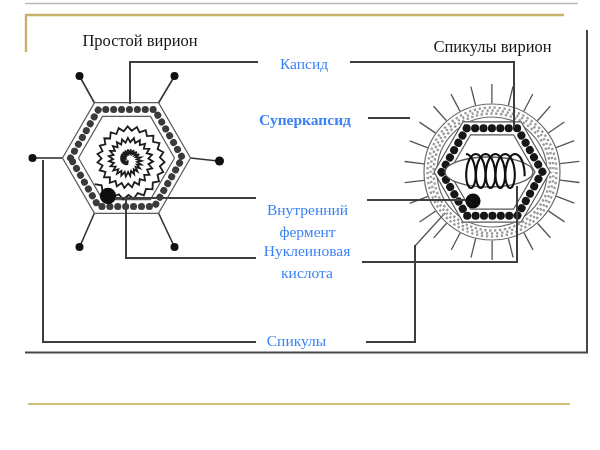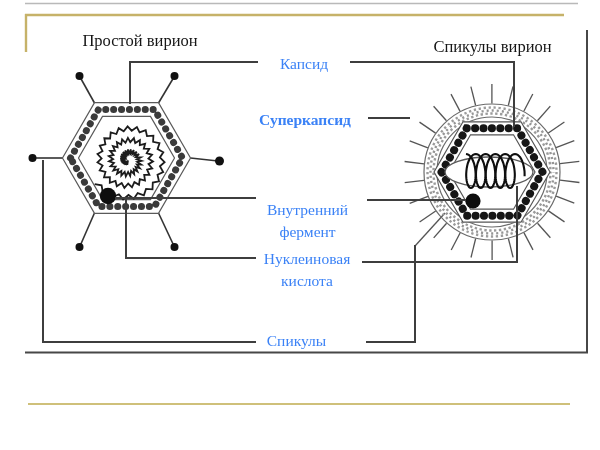--- a/index.html
+++ b/index.html
@@ -127,16 +127,16 @@
     </g>
   </svg>
 
   <div class="title" style="left:60px;top:31px;width:160px;">Простой вирион</div>
   <div class="title" style="left:415px;top:37px;width:155px;">Спикулы вирион</div>
 
   <div class="lbl" style="left:258px;top:53px;width:92px;">Капсид</div>
   <div class="lbl" style="left:244px;top:109px;width:122px;font-weight:bold;">Суперкапсид</div>
   <div class="lbl" style="left:250px;top:180px;width:115px;margin-top:19px;">Внутренний
 фермент</div>
-  <div class="lbl" style="left:247px;top:248px;width:120px;">Нуклеиновая
+  <div class="lbl" style="left:247px;top:240px;width:120px;">Нуклеиновая
 кислота</div>
   <div class="lbl" style="left:249px;top:330px;width:95px;">Спикулы</div>
 </div>
 
 </body></html>

